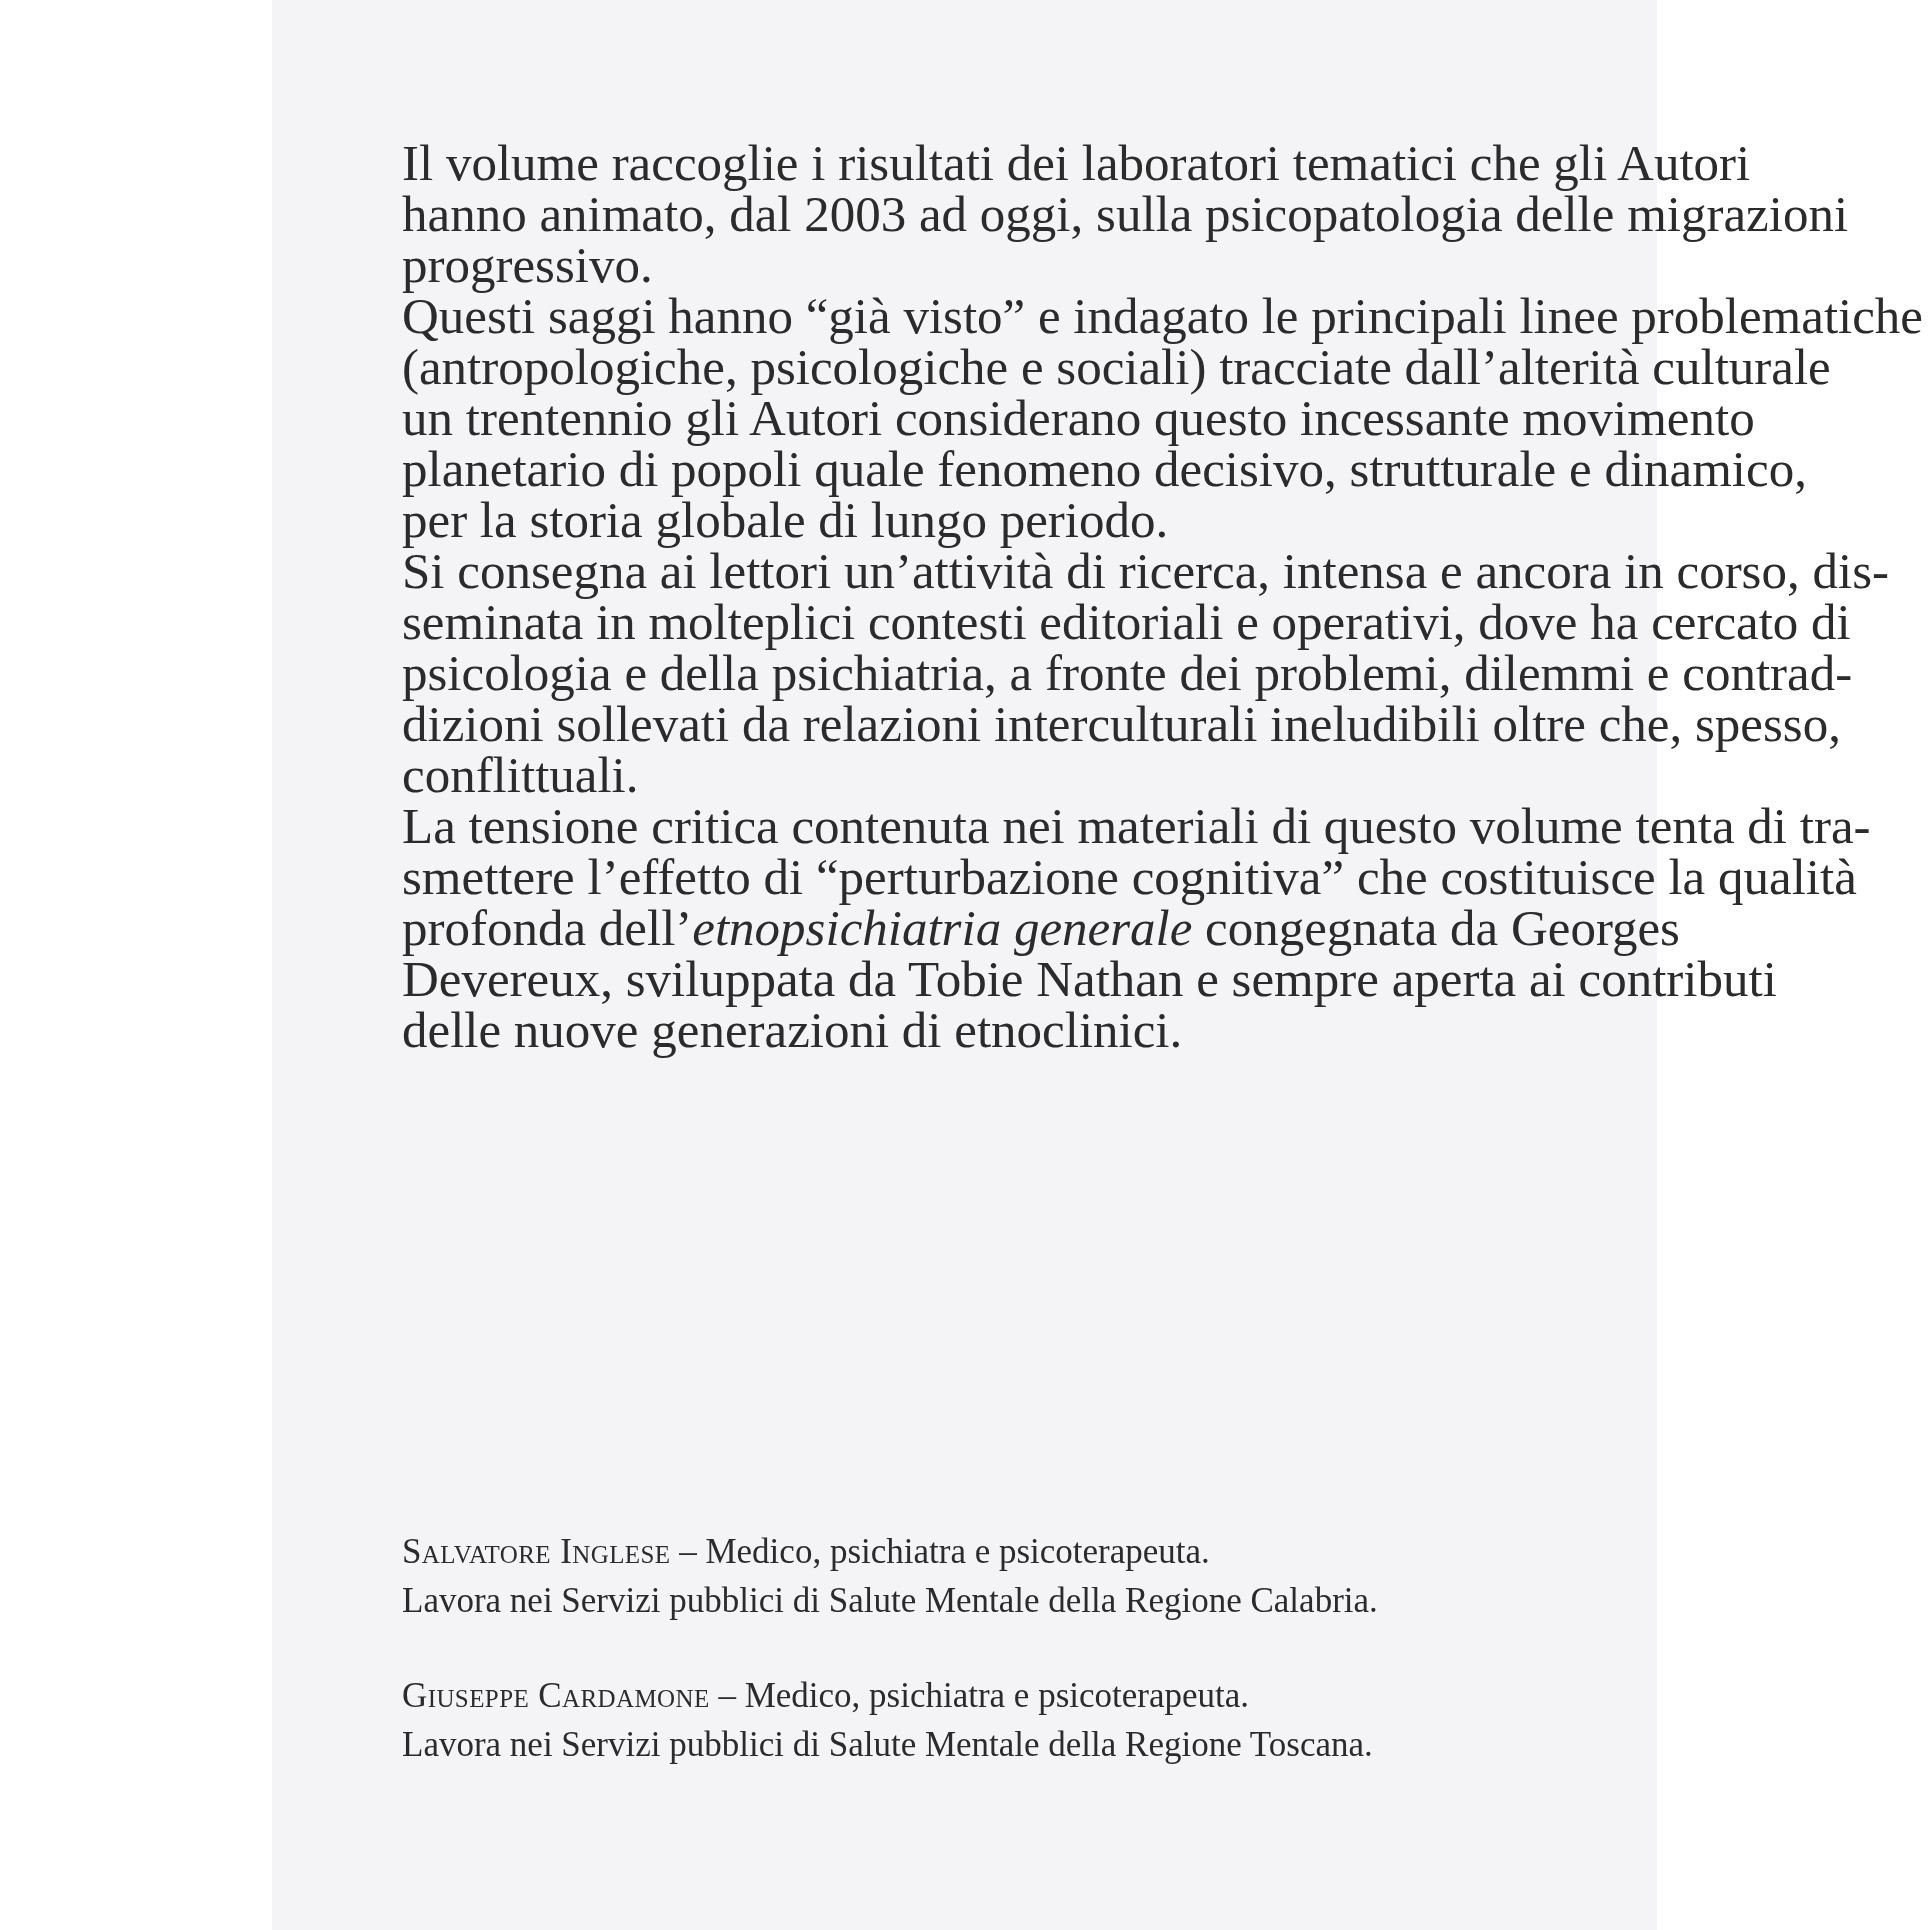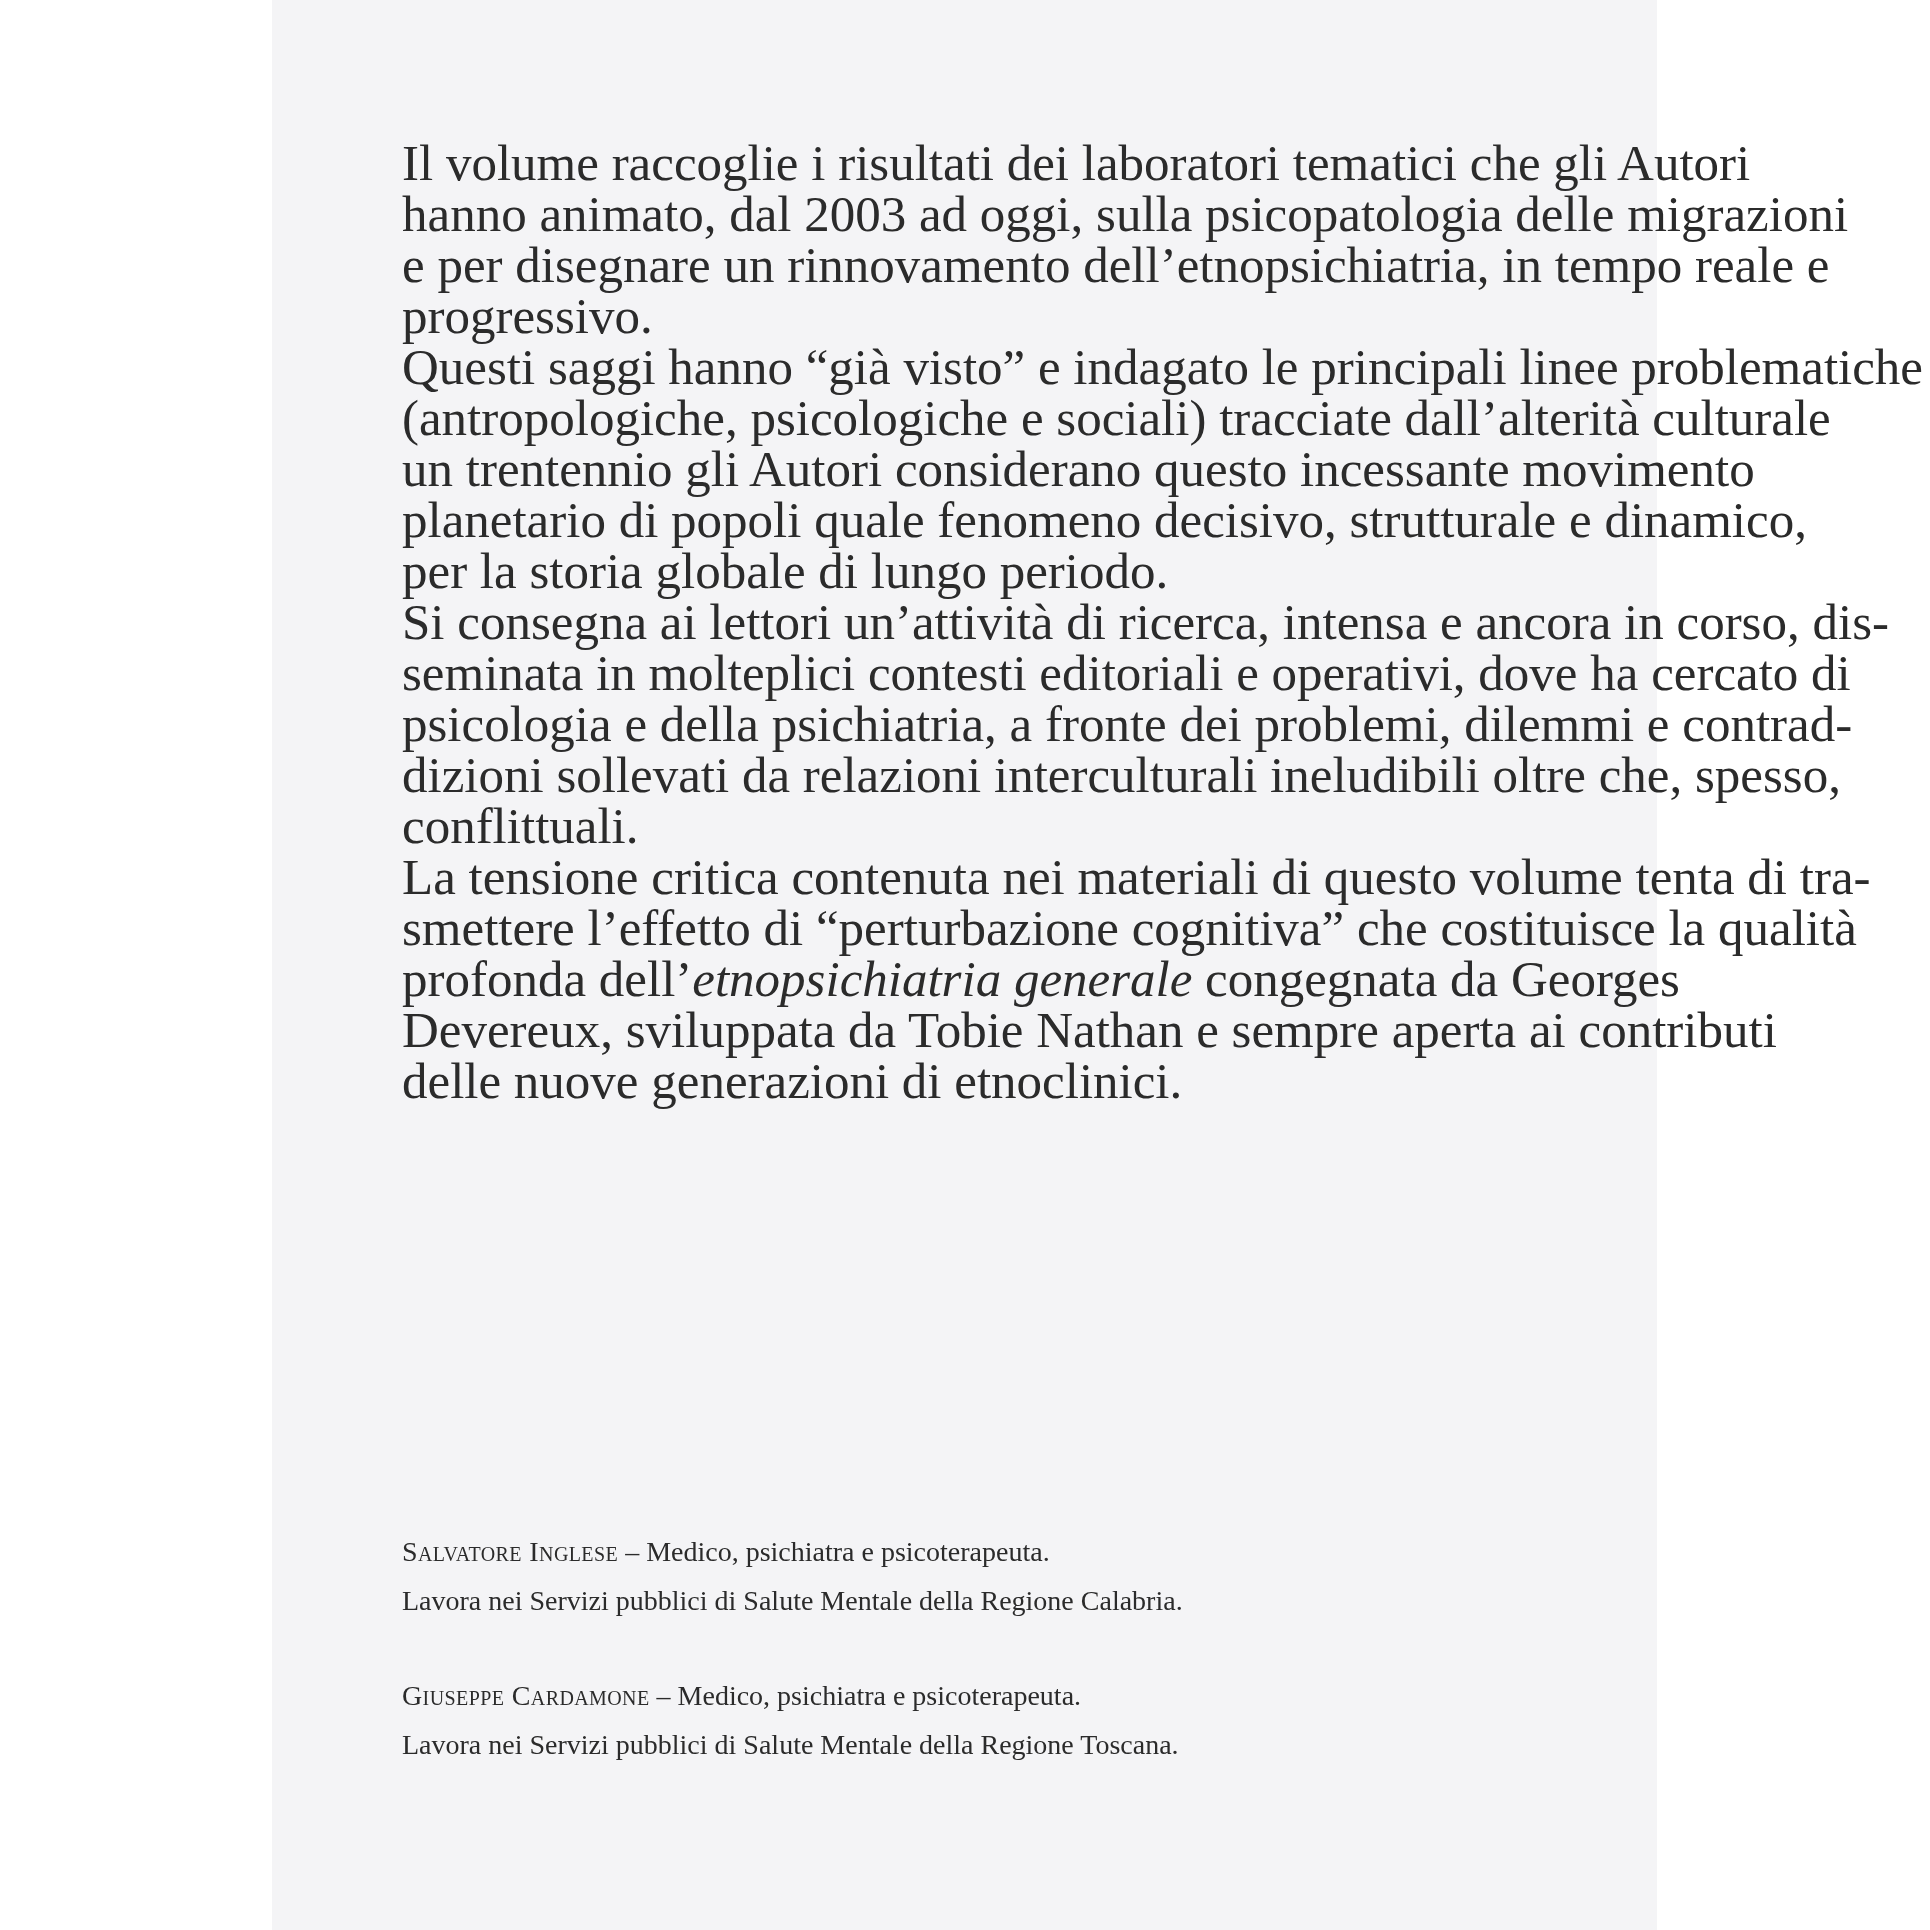--- a/index.html
+++ b/index.html
@@ -43,21 +43,21 @@
     }
     .line.last {
       text-align: center;
       text-align-last: left;
     }
     .line .it {
       font-style: italic;
     }
     .authors {
       top: 1527px;
-      font-size: 28px;
+      font-size: 35px;
       line-height: 49px;
     }
     .author {
       margin-bottom: 46px;
     }
     .author-line {
       display: block;
       white-space: nowrap;
       height: 49px;
     }
@@ -69,21 +69,20 @@
 </head>
 <body>
 
 <div class="page">
 
   <div class="text body-block">
 
     <div class="paragraph">
       <span class="line">Il volume raccoglie i risultati dei laboratori tematici che gli Autori</span>
       <span class="line">hanno animato, dal 2003 ad oggi, sulla psicopatologia delle migrazioni</span>
-      <span class="line">e per disegnare un rinnovamento dell’etnopsichiatria, in tempo reale e</span>
       <span class="line last">progressivo.</span>
     </div>
 
     <div class="paragraph">
       <span class="line">Questi saggi hanno “già visto” e indagato le principali linee problematiche</span>
       <span class="line">(antropologiche, psicologiche e sociali) tracciate dall’alterità culturale</span>
       <span class="line">un trentennio gli Autori considerano questo incessante movimento</span>
       <span class="line">planetario di popoli quale fenomeno decisivo, strutturale e dinamico,</span>
       <span class="line last">per la storia globale di lungo periodo.</span>
     </div>

